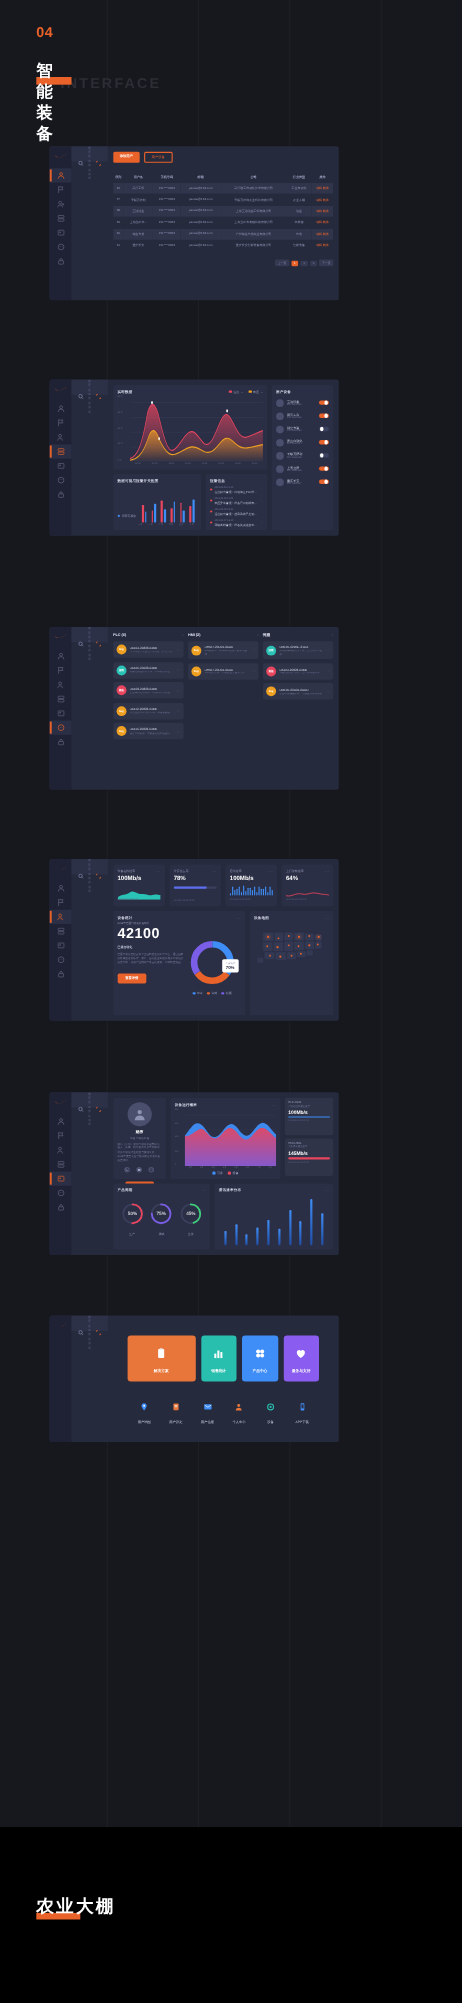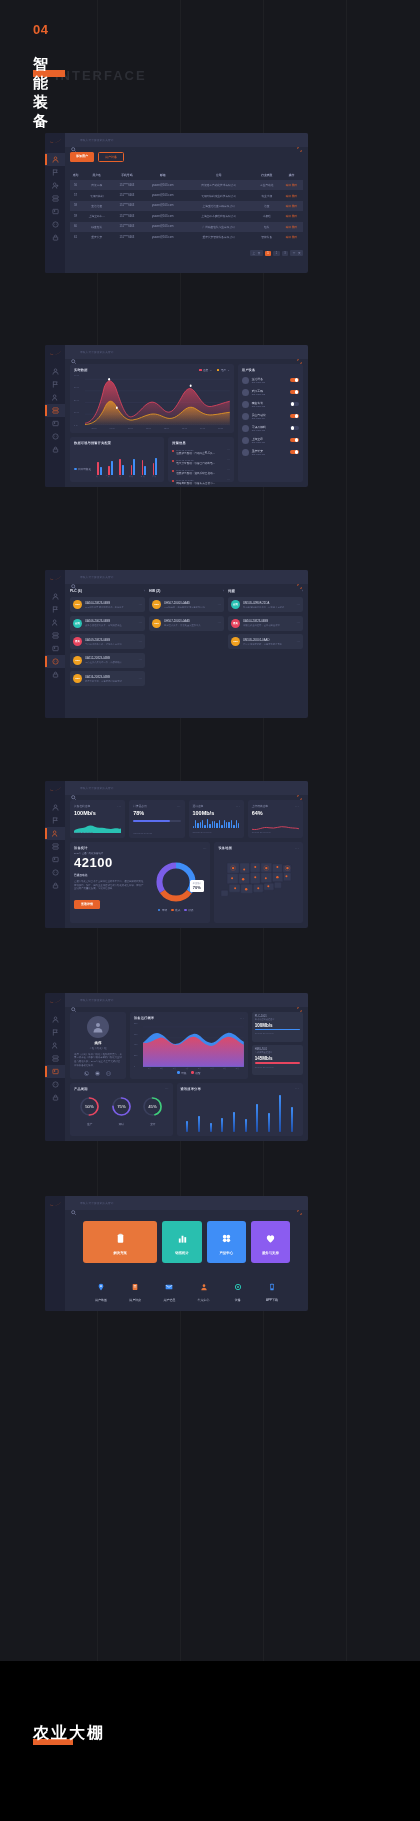--- a/index.html
+++ b/index.html
@@ -22,21 +22,21 @@
   
   .app { position:absolute; left:45px; width:263px; background:#262a3d; border-radius:2px; display:flex; overflow:hidden; }
   .side { width:20px; background:#1f2234; flex:0 0 20px; display:flex; flex-direction:column; align-items:center; padding-top:4px; }
   .logo { width:14px; height:10px; display:flex; align-items:center; justify-content:center; margin-bottom:6px; }
   .logo svg { width:13px; height:8px; }
   .sicon { width:20px; height:13px; display:flex; align-items:center; justify-content:center; position:relative; }
   .sicon svg { width:7px; height:7px; opacity:.55; }
   .sicon.act::before { content:''; position:absolute; left:0; top:1px; bottom:1px; width:1.5px; background:#e8622a; }
   .sicon.act svg { opacity:1; }
   .sicon.act { background:#2b2f45; }
-  .body { flex:1; display:flex; flex-direction:column; min-width:0;justify-content:flex-end; }
+  .body { flex:1; display:flex; flex-direction:row; min-width:0;justify-content:flex-end; }
   .topbar { height:14px; background:#2d3147; display:flex; align-items:center; padding:0 6px; gap:4px; flex:0 0 14px; }
   .topbar .sicn { width:5px; height:5px; flex:0 0 5px; }
   .topbar .sph { font-size:2.6px; color:#565c7d; letter-spacing:.2px; flex:1; }
   .topbar .rgt { width:5px; height:5px; }
   .content { flex:1; padding:5px; display:flex; flex-direction:column; gap:4px; min-height:0; }
   .card { background:#2b2f45; border-radius:2px; padding:4px; }
   .ctitle { font-size:3.2px; color:#d5d8e8; font-weight:bold; letter-spacing:.2px; }
   .cmore { font-size:4px; color:#565c7d; line-height:3px; }
   .chead { display:flex; justify-content:space-between; align-items:center; }
 

